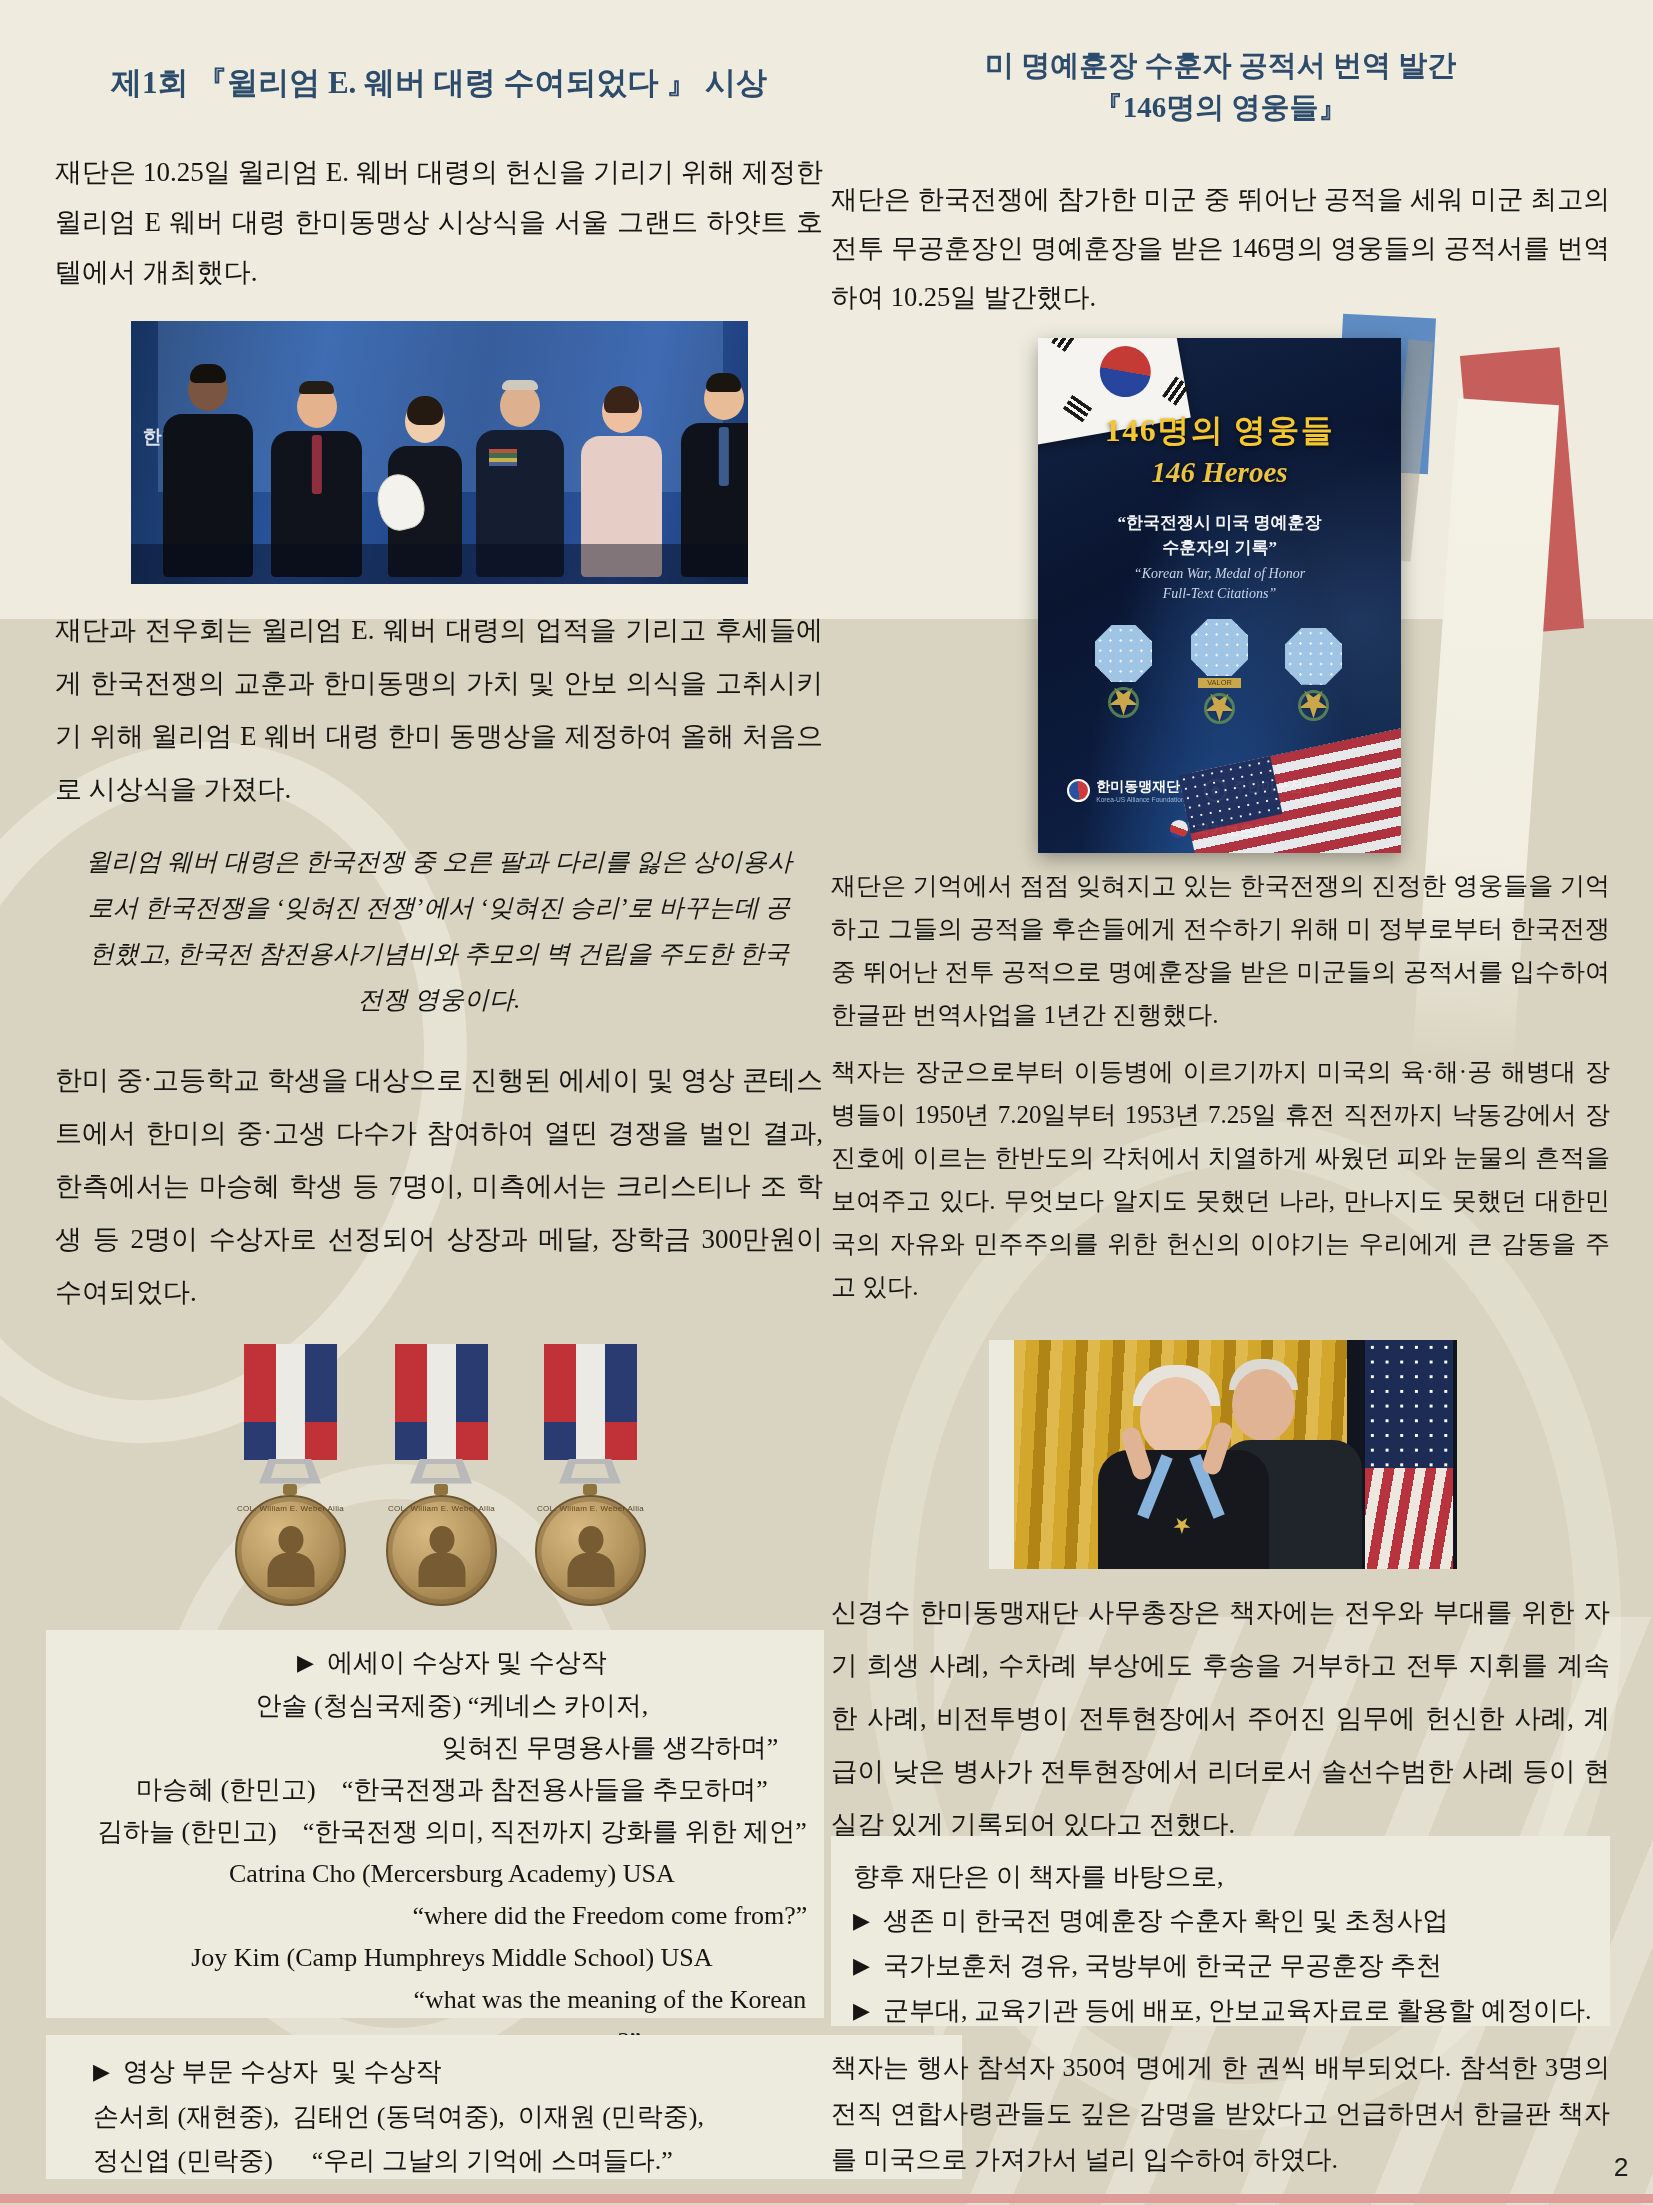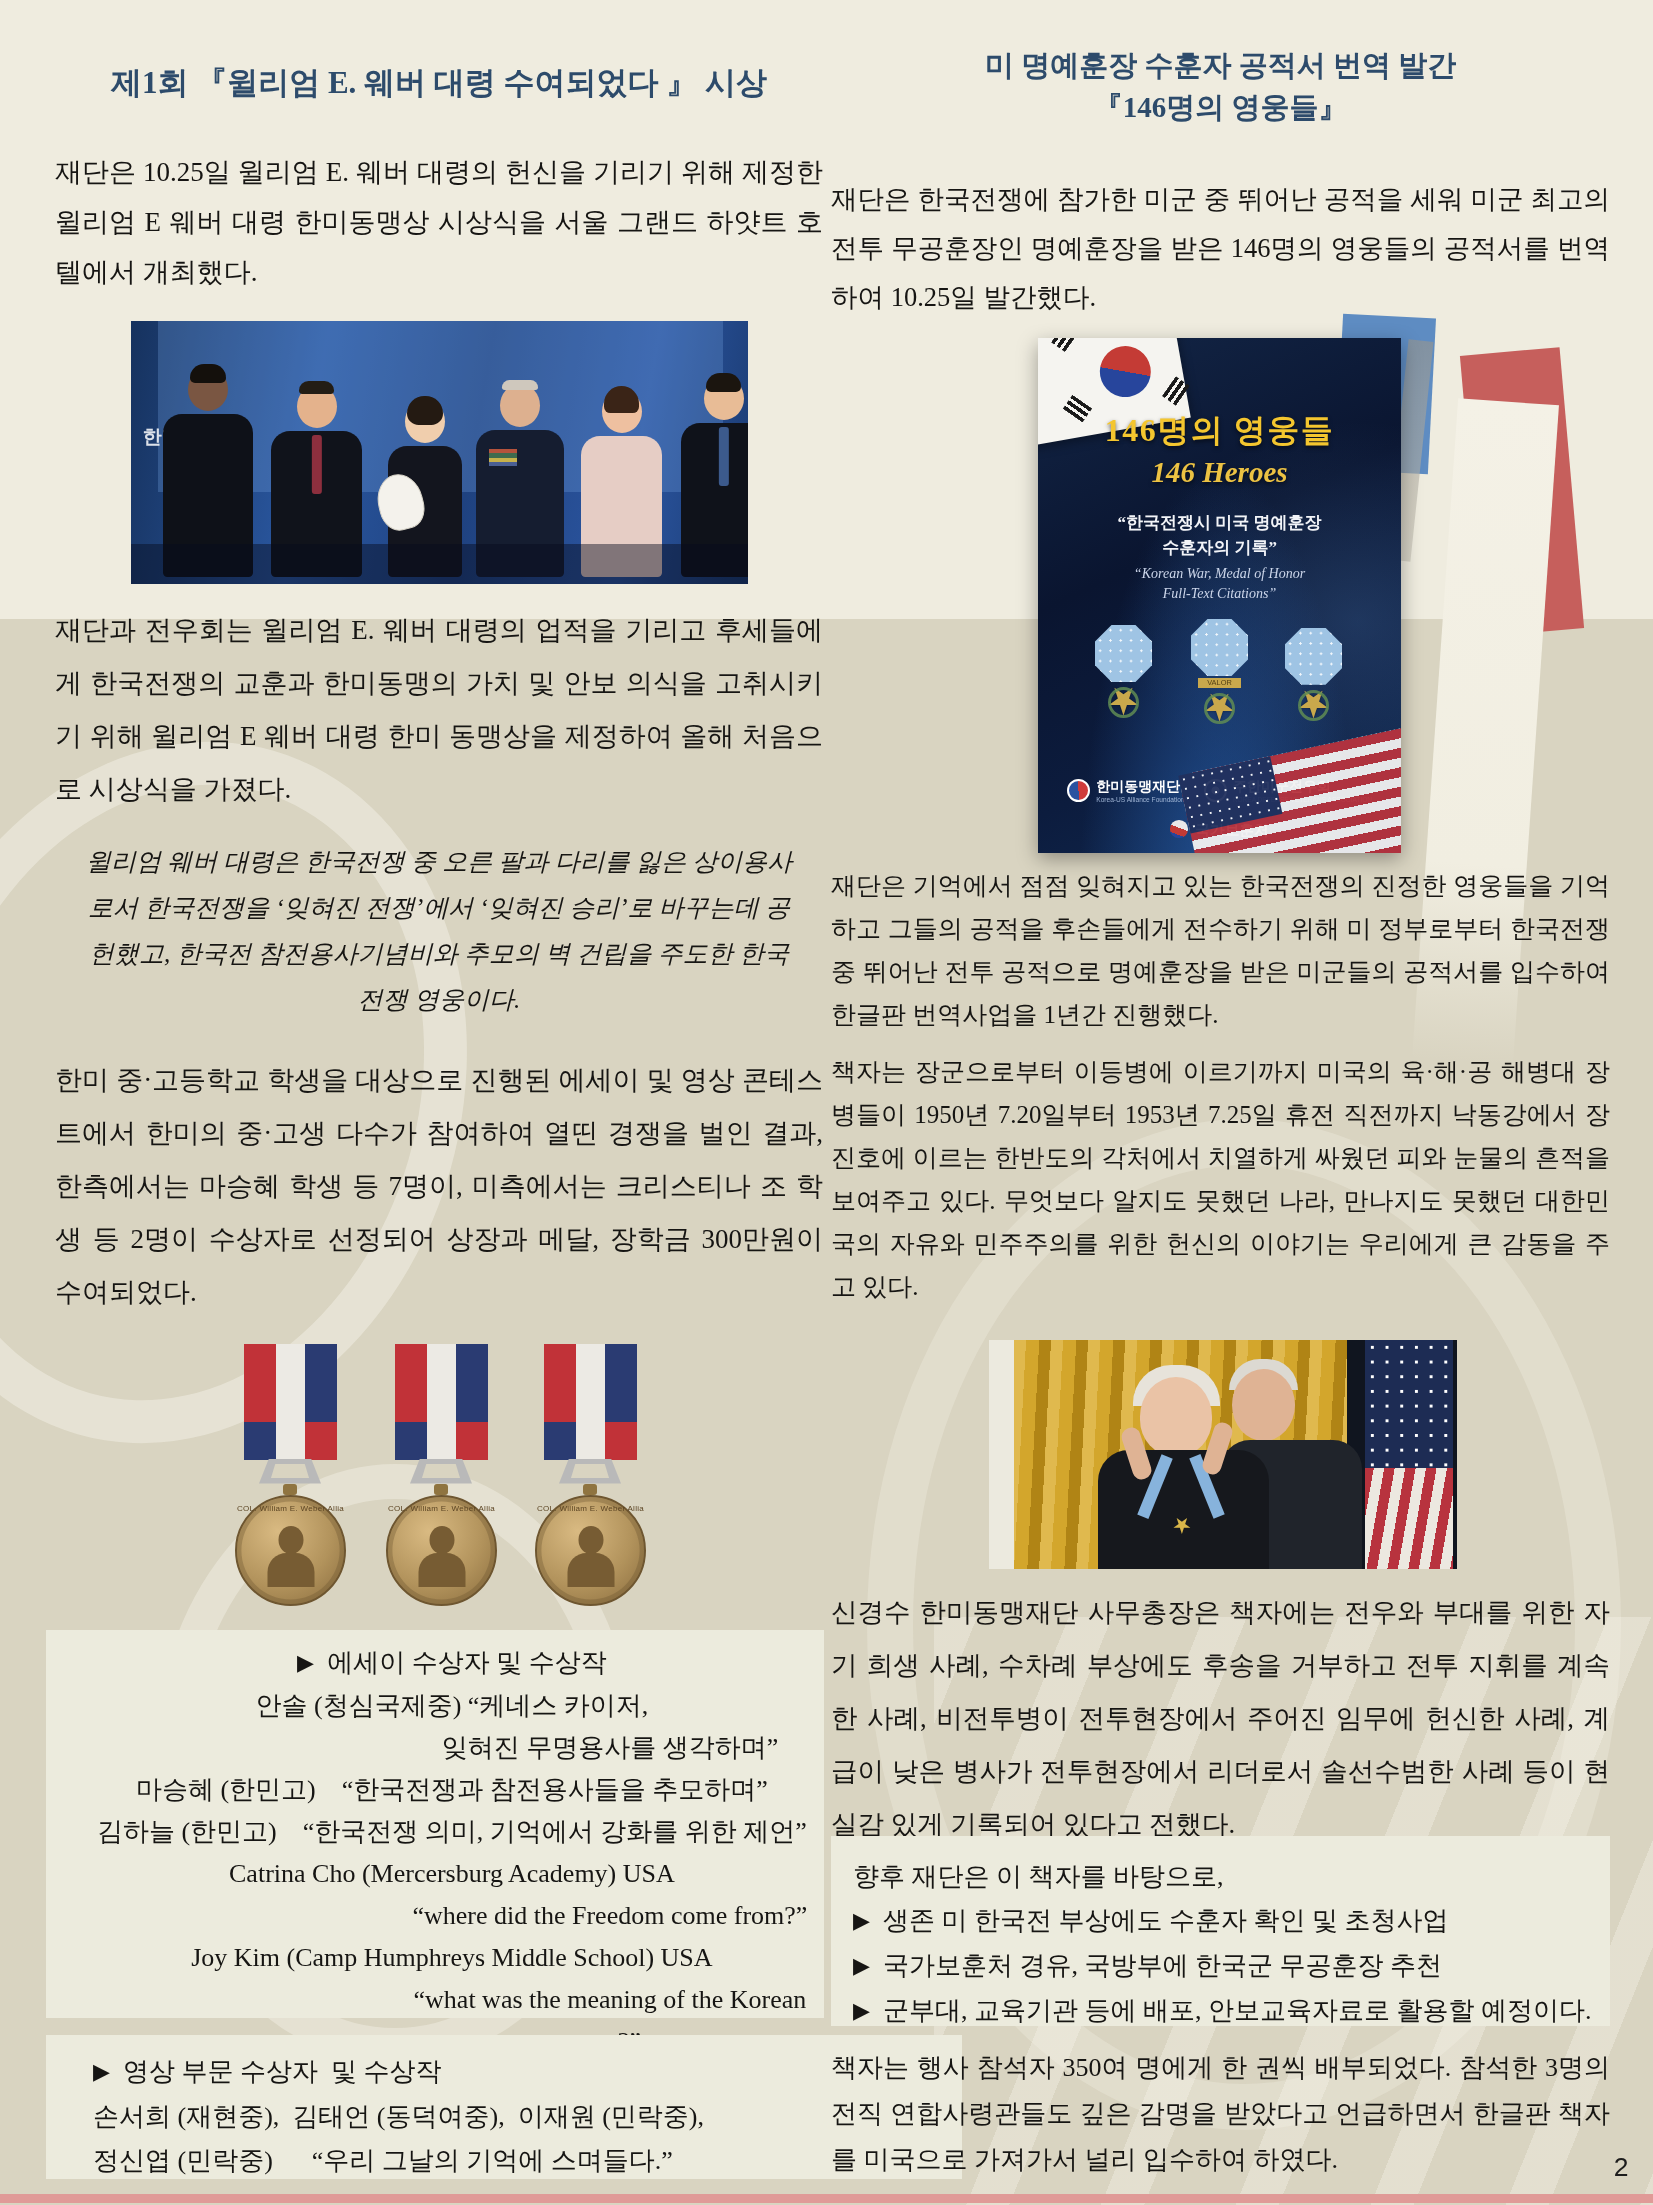--- a/index.html
+++ b/index.html
@@ -263,21 +263,21 @@
           <div class="bshoulder"></div>
       </div>
     </div>
   </div>
 
   <div class="box" id="essayBox">
     <div class="bline"><span class="arrow">▶</span><span>에세이 수상자 및 수상작</span></div>
     <div class="bline">안솔 (청심국제중) “케네스 카이저,</div>
     <div class="bline cont">잊혀진 무명용사를 생각하며”</div>
     <div class="bline">마승혜 (한민고)    “한국전쟁과 참전용사들을 추모하며”</div>
-    <div class="bline">김하늘 (한민고)    “한국전쟁 의미, 기억에서 강화를 위한 제언”</div>
+    <div class="bline">김하늘 (한민고)    “한국전쟁 의미, 직전까지 강화를 위한 제언”</div>
     <div class="bline">Catrina Cho (Mercersburg Academy) USA</div>
     <div class="bline cont">“where did the Freedom come from?”</div>
     <div class="bline">Joy Kim (Camp Humphreys Middle School) USA</div>
     <div class="bline cont">“what was the meaning of the Korean war?”</div>
   </div>
 
   <div class="box" id="videoBox">
     <div class="bline"><span class="arrow">▶</span><span>영상 부문 수상자  및 수상작</span></div>
     <div class="bline">손서희 (재현중),  김태언 (동덕여중),  이재원 (민락중),</div>
     <div class="bline">정신엽 (민락중)      “우리 그날의 기억에 스며들다.”</div>
@@ -366,21 +366,21 @@
       <div class="rib-l"></div>
       <div class="rib-r"></div>
       <div class="moh-pend">★</div>
     </div>
   </div>
 
   <div class="para" id="rp4">신경수 한미동맹재단 사무총장은 책자에는 전우와 부대를 위한 자기 희생 사례, 수차례 부상에도 후송을 거부하고 전투 지휘를 계속한 사례, 비전투병이 전투현장에서 주어진 임무에 헌신한 사례, 계급이 낮은 병사가 전투현장에서 리더로서 솔선수범한 사례 등이 현실감 있게 기록되어 있다고 전했다.</div>
 
   <div class="box" id="planBox">
     <div class="pline">향후 재단은 이 책자를 바탕으로,</div>
-    <div class="pline"><span class="arrow">▶</span><span>생존 미 한국전 부상에도 수훈자 확인 및 초청사업</span></div>
+    <div class="pline"><span class="arrow">▶</span><span>생존 미 한국전 명예훈장 수훈자 확인 및 초청사업</span></div>
     <div class="pline"><span class="arrow">▶</span><span>국가보훈처 경유, 국방부에 한국군 무공훈장 추천</span></div>
     <div class="pline"><span class="arrow">▶</span><span>군부대, 교육기관 등에 배포, 안보교육자료로 활용할 예정이다.</span></div>
   </div>
 
   <div class="para" id="rp5">책자는 행사 참석자 350여 명에게 한 권씩 배부되었다. 참석한 3명의 전직 연합사령관들도 깊은 감명을 받았다고 언급하면서 한글판 책자를 미국으로 가져가서 널리 입수하여 하였다.</div>
 
   <div class="page-num">2</div>
   <div class="footer-bar"></div>
 </div>
 

